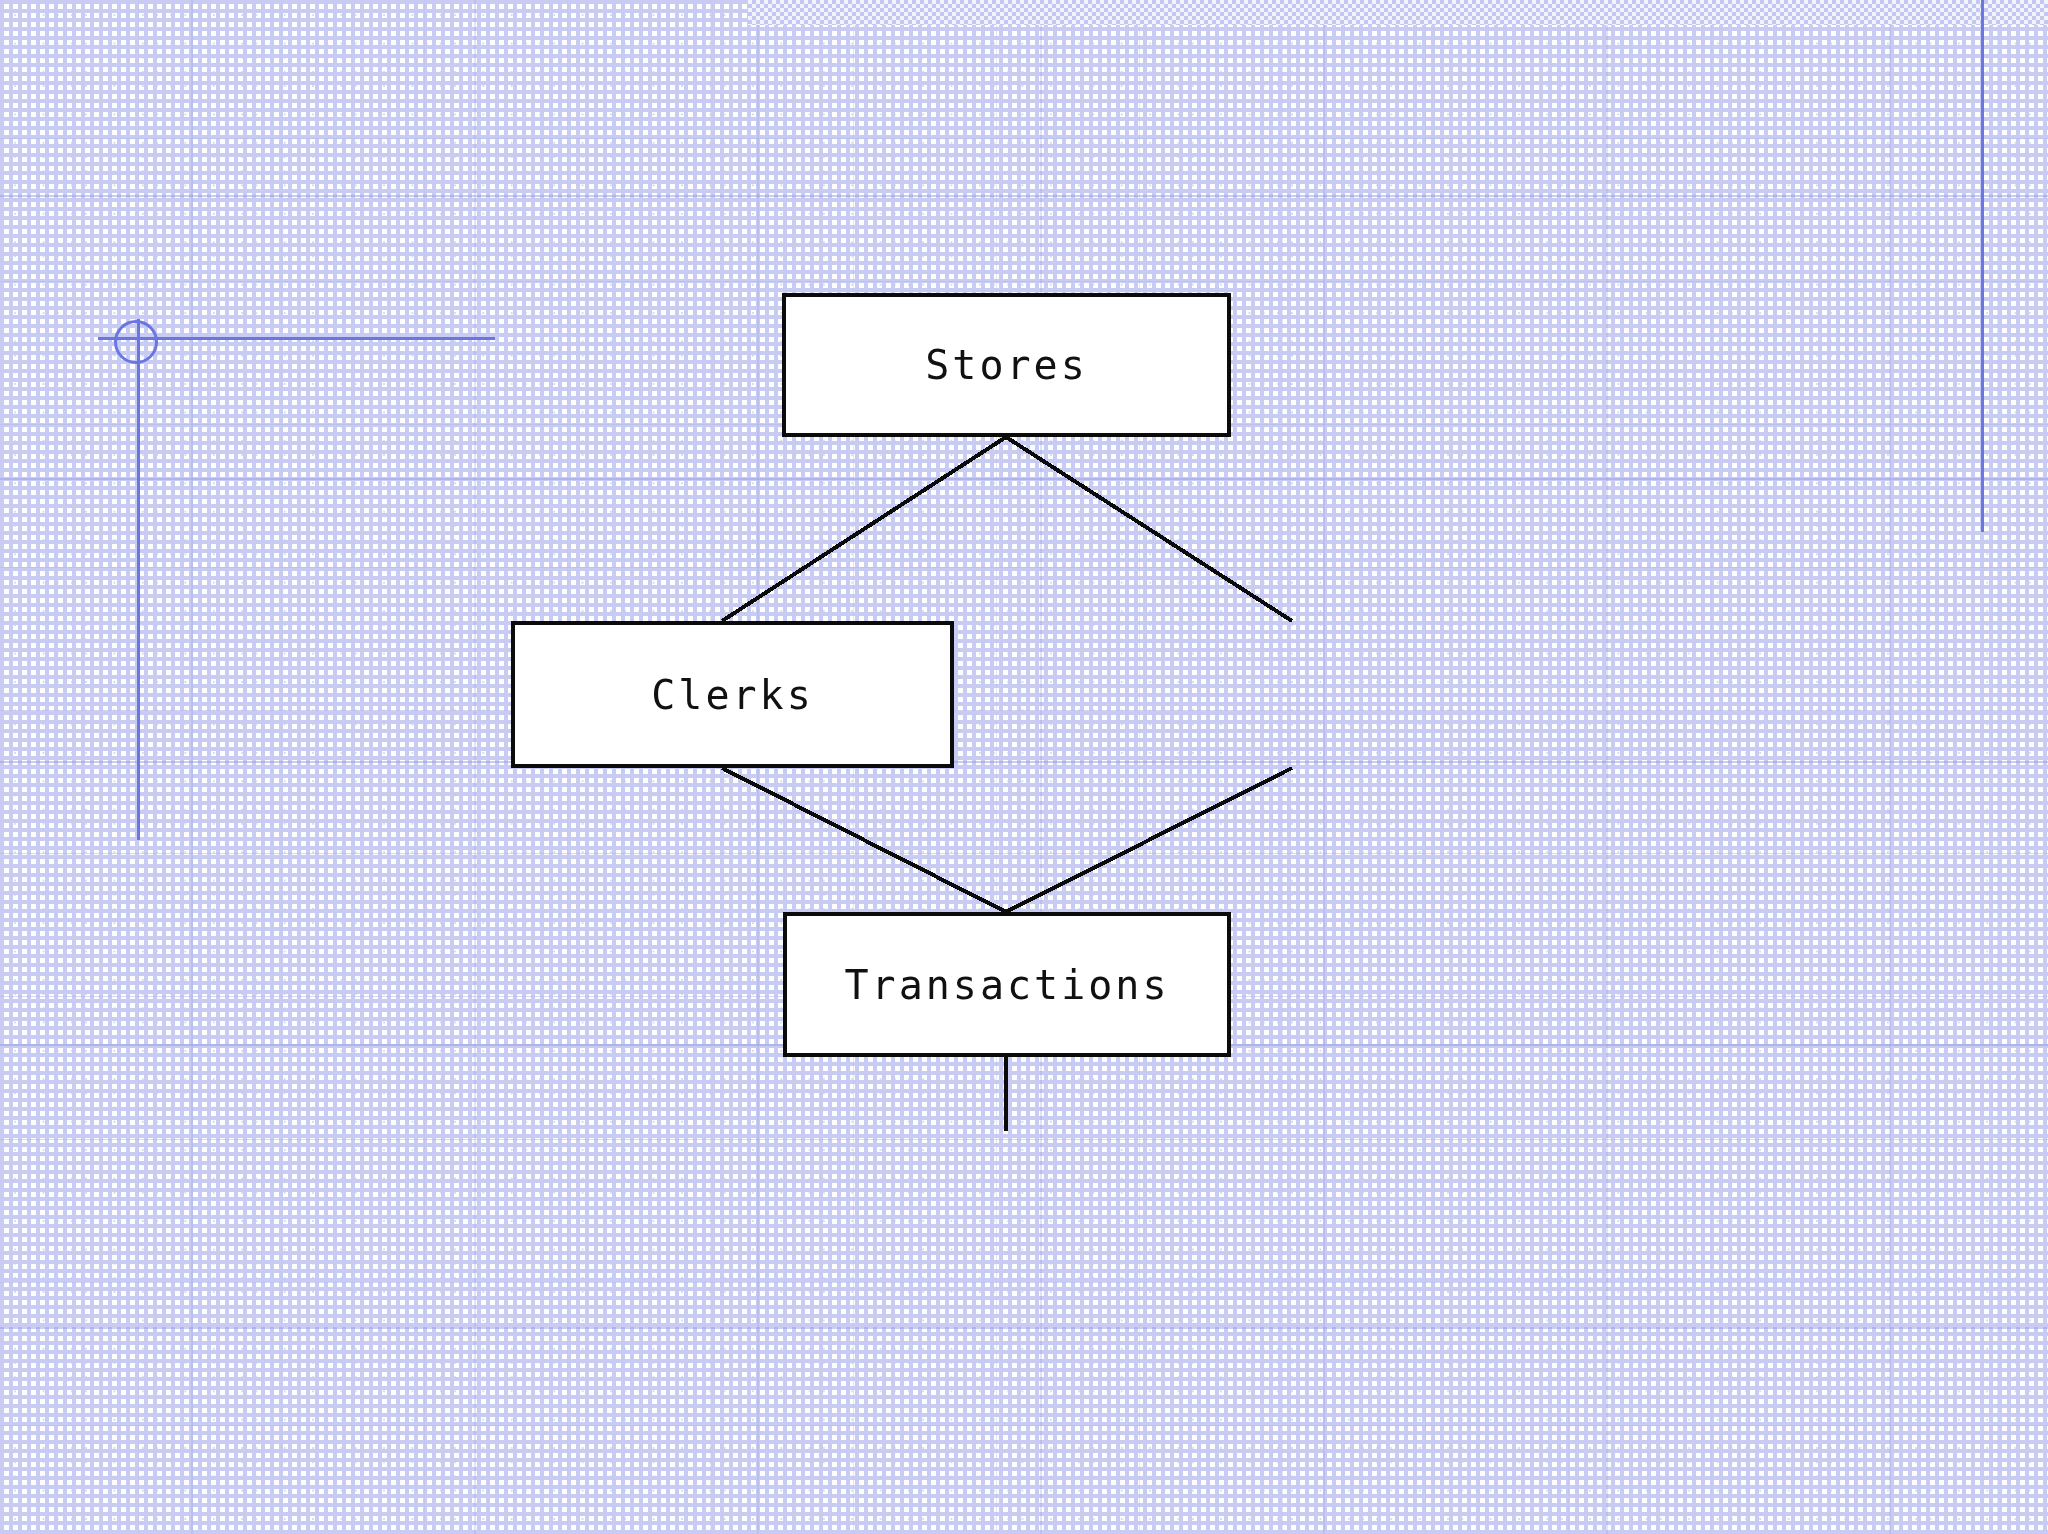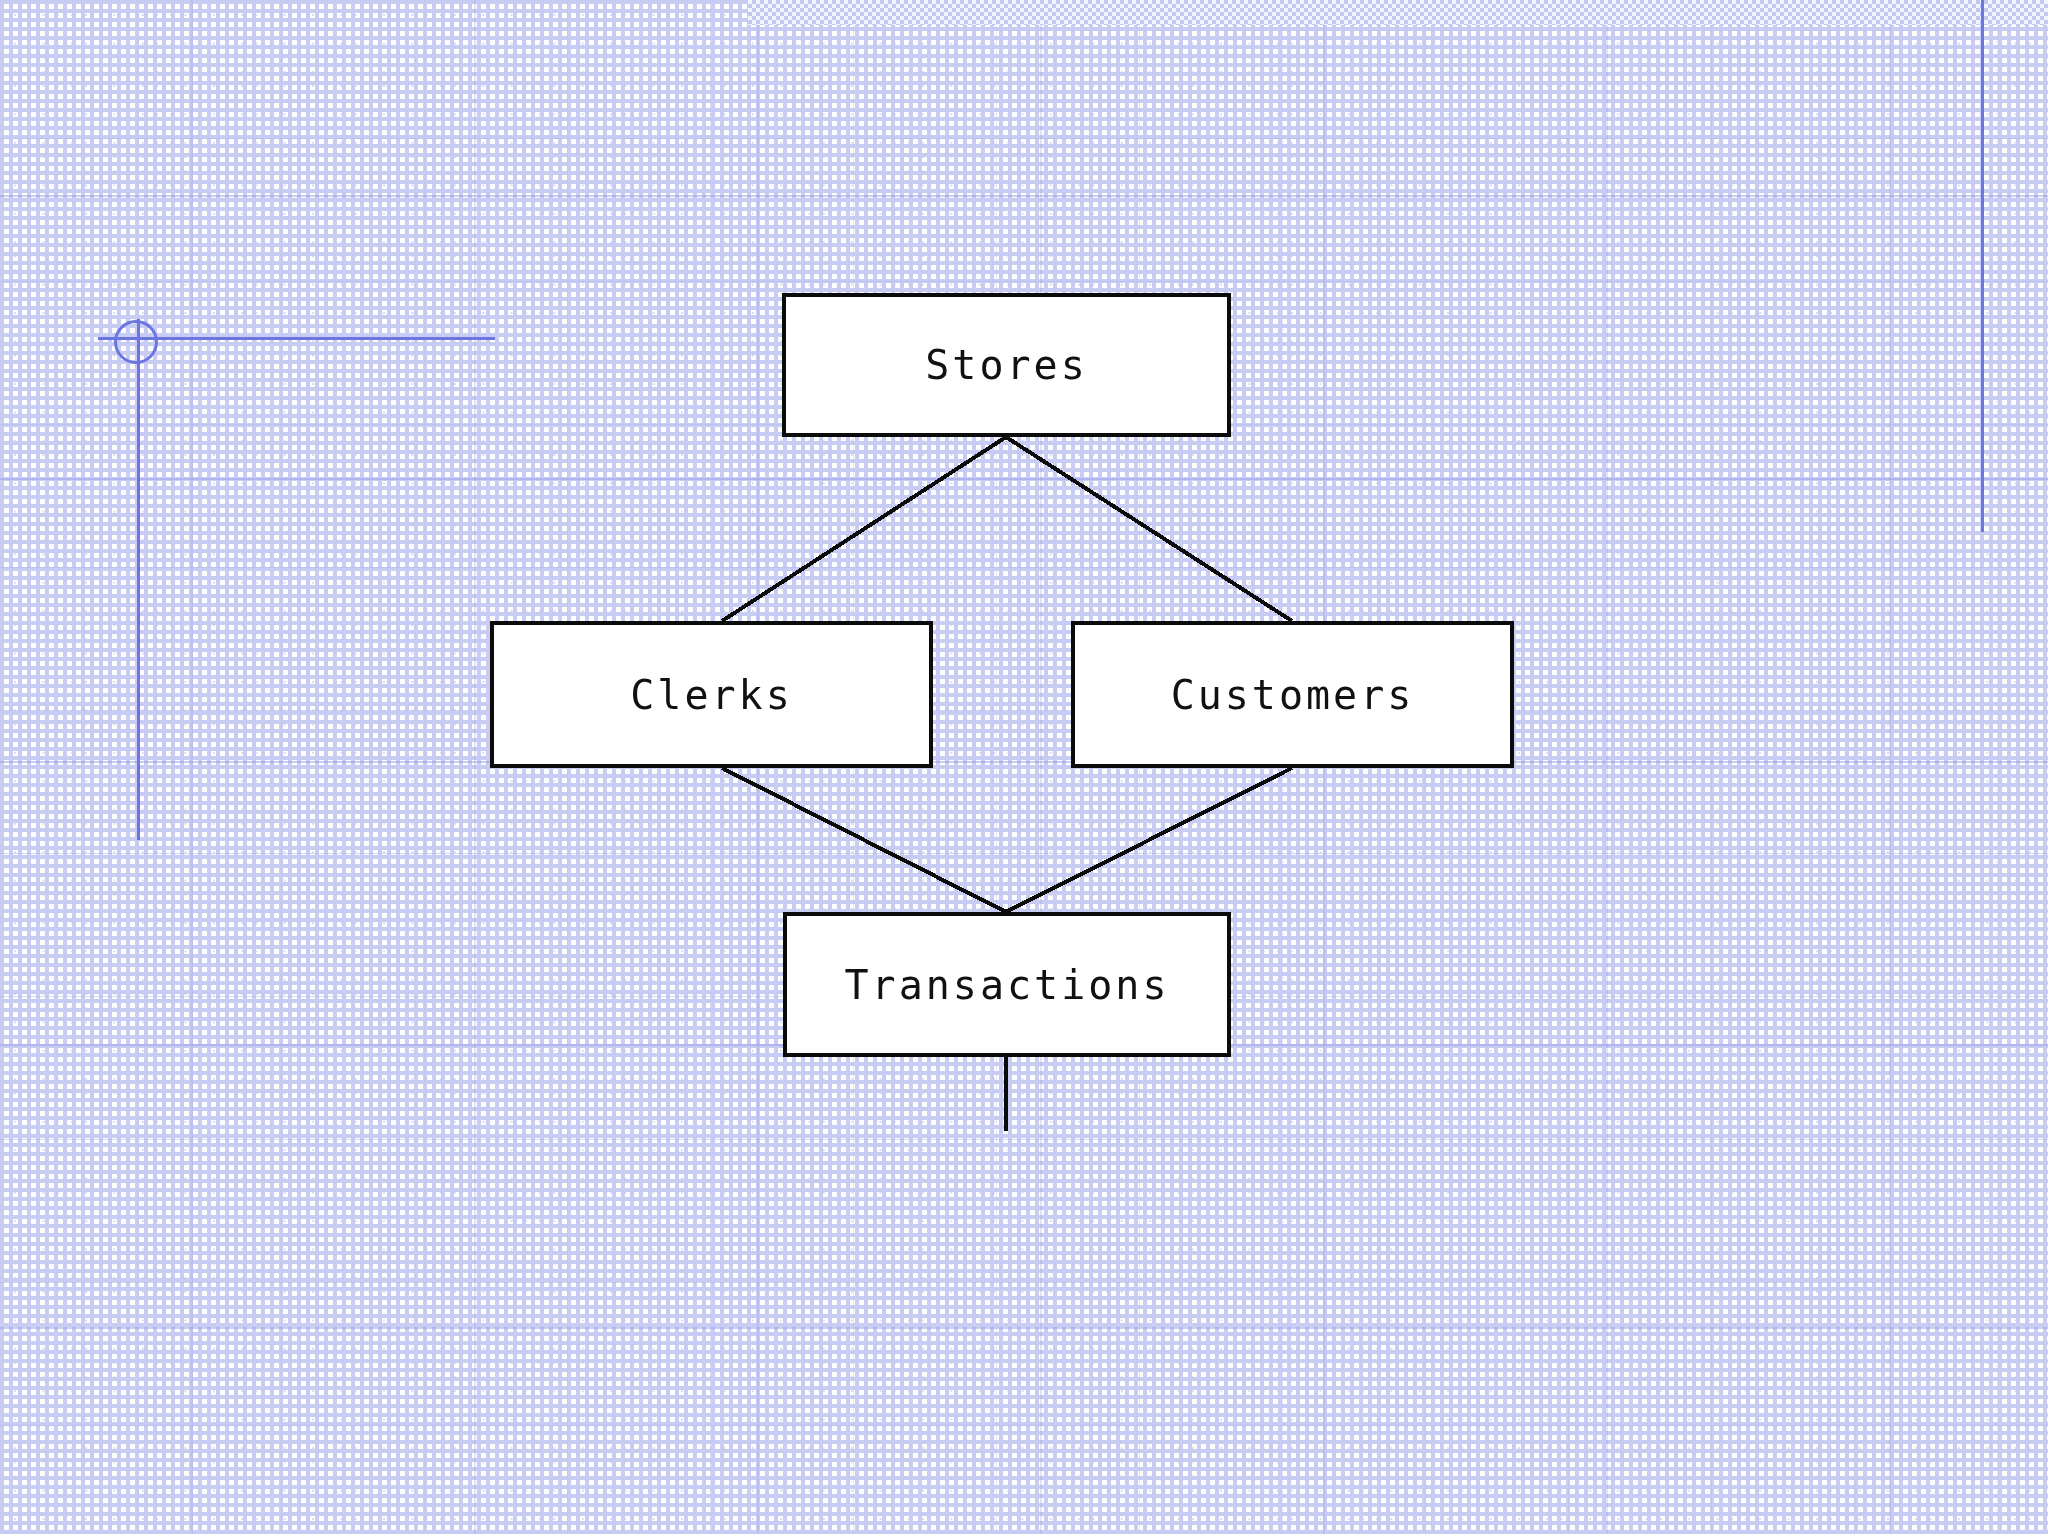--- a/index.html
+++ b/index.html
@@ -131,26 +131,23 @@
       <line x1="722" y1="768" x2="1006" y2="912"></line>
       <line x1="1292" y1="768" x2="1006" y2="912"></line>
       <line x1="1006" y1="1057" x2="1006" y2="1131"></line>
     </g>
   </svg>
 
   <div class="node" id="node-stores" style="left: 782px; top: 293px; width: 449px; height: 144px;">
     <span class="node-label">Stores</span>
   </div>
 
-  <div class="node" id="node-clerks" style="left: 490px; top: 621px; width: 443px; height: 147px;">
+  <div class="node" id="node-clerks" style="left: 511px; top: 621px; width: 443px; height: 147px;">
     <span class="node-label">Clerks</span>
   </div>
 
-  <div class="node" id="node-customers" style="left: 1071px; top: 621px; width: 443px; height: 147px;">
-    <span class="node-label">Customers</span>
-  </div>
 
   <div class="node" id="node-transactions" style="left: 783px; top: 912px; width: 448px; height: 145px;">
     <span class="node-label">Transactions</span>
   </div>
 
 
 </div>
 
 </body></html>

